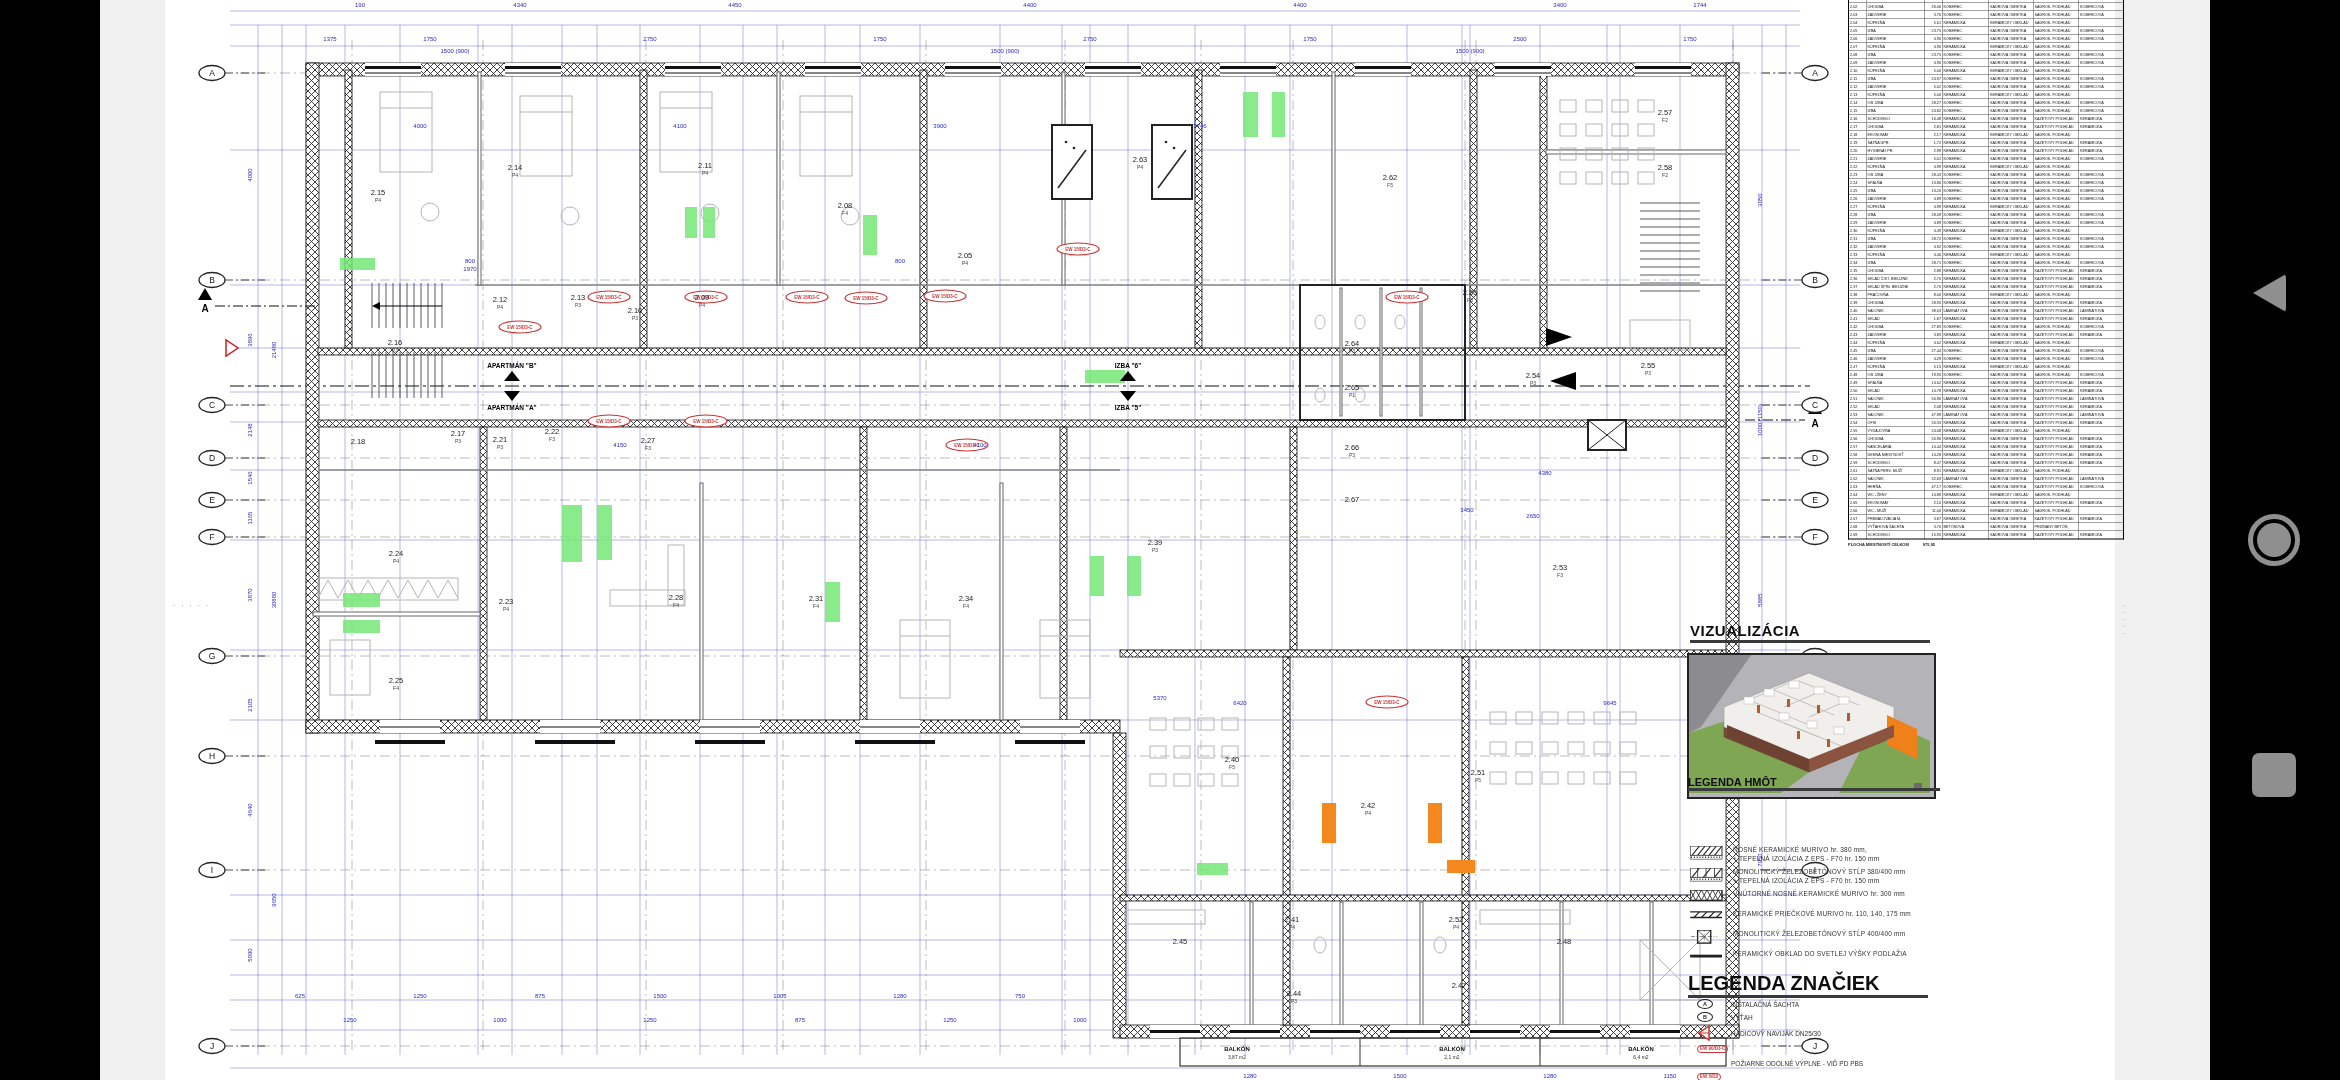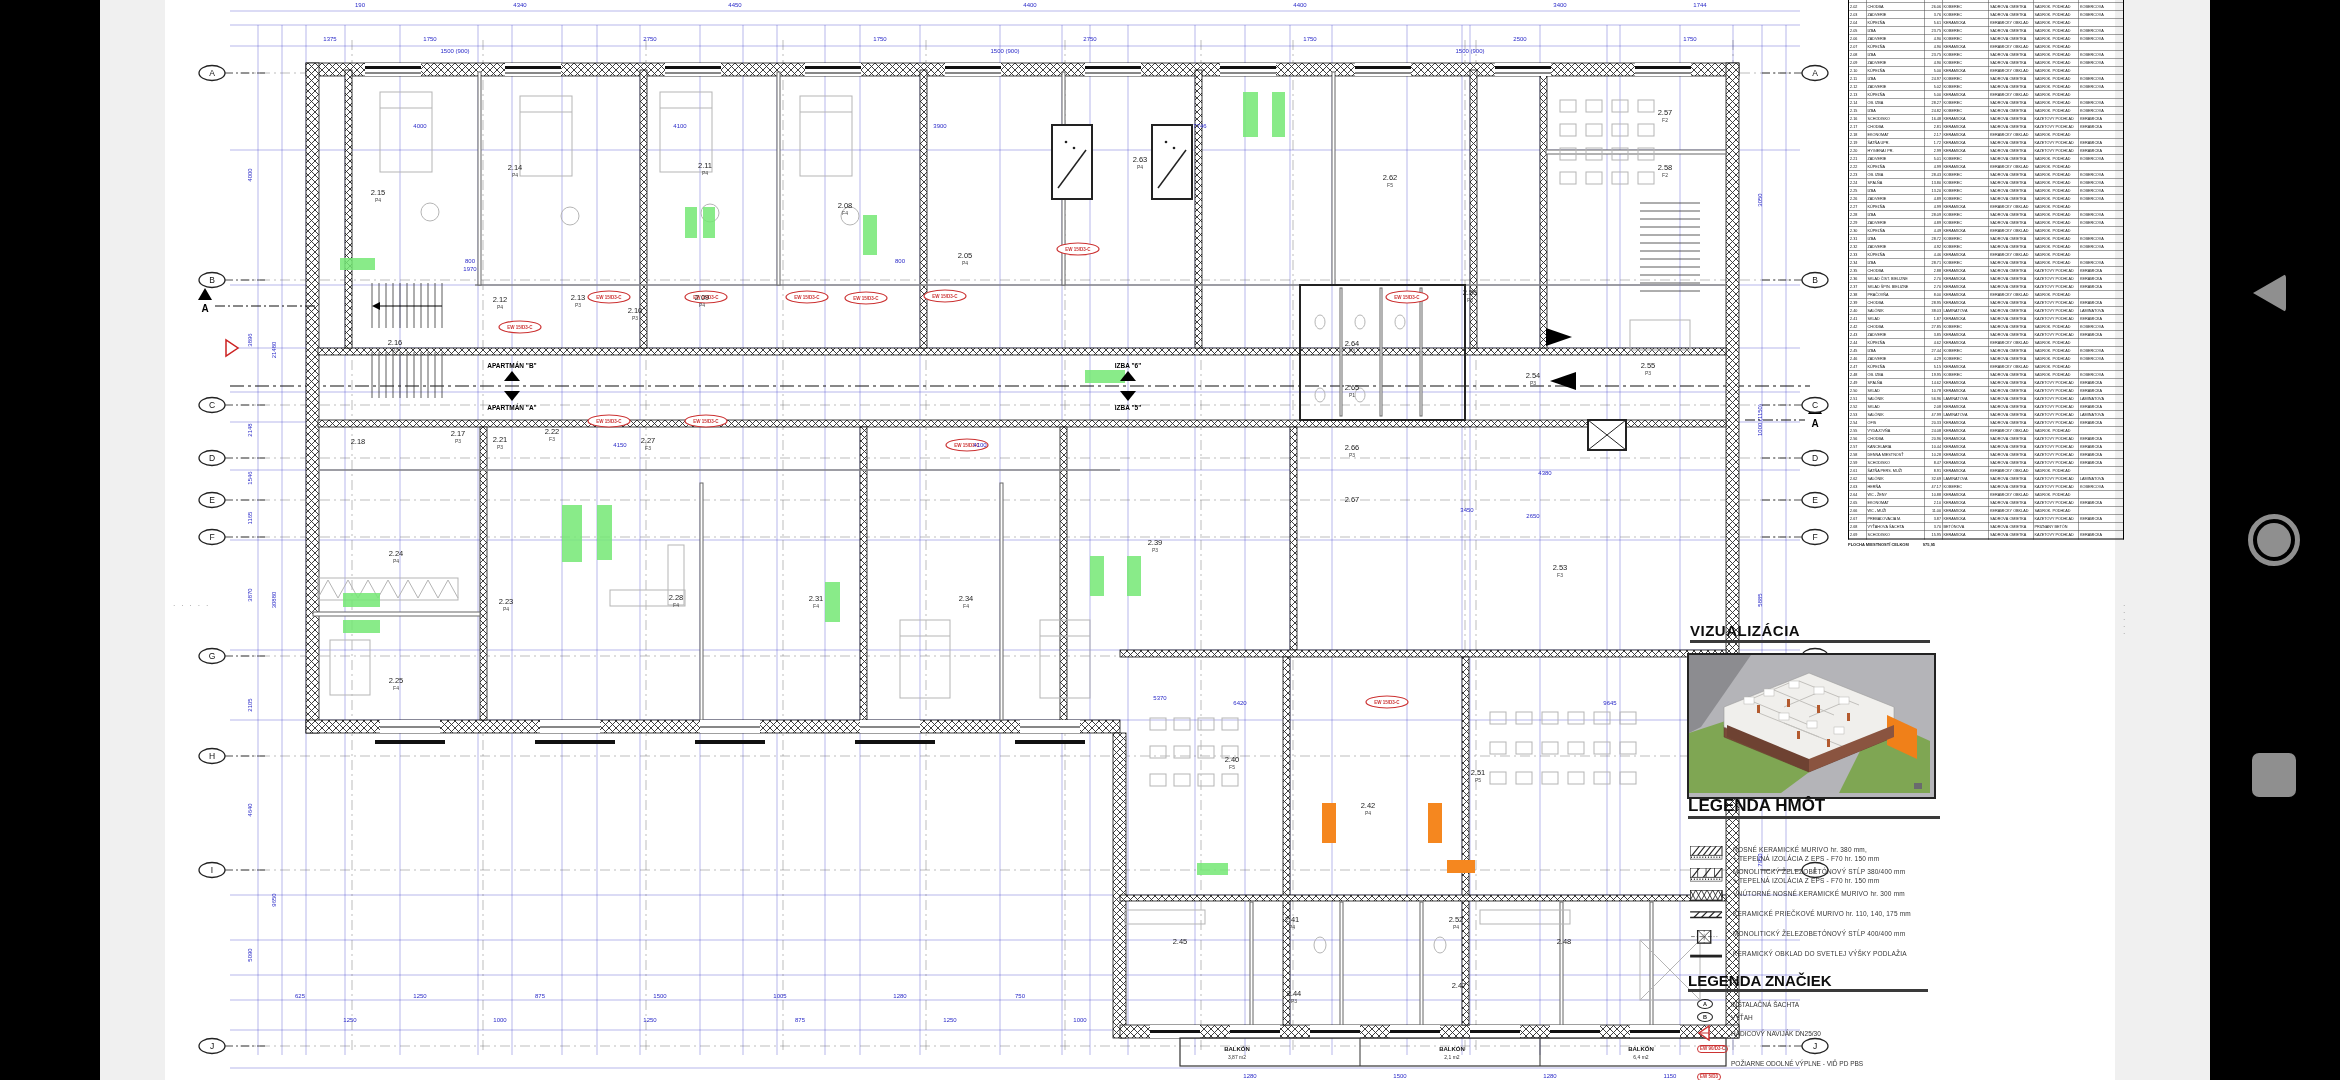--- a/index.html
+++ b/index.html
@@ -20,22 +20,22 @@
   table.sched{border:2px solid #000;}
   td.c-num{width:30px;} td.c-name{width:112px;} td.c-area{width:30px;text-align:right;}
   td.c-fl{width:88px;} td.c-wl{width:84px;} td.c-cl{width:86px;} td.c-sk{width:84px;}
   #sched-foot{margin-top:6px;font-size:8px;font-weight:bold;color:#222;}
   #sched-foot span{margin-right:26px;}
 
   
   .rc-title{position:absolute;font-weight:bold;color:#0d0d0d;border-bottom:3px solid #3a3a3a;}
   #viz-title{left:1690px;top:622px;width:240px;font-size:15px;letter-spacing:.5px;padding-bottom:1px;}
   #viz-frame{position:absolute;left:1687px;top:653px;width:245px;height:142px;border:2px solid #222;background:#b6b6ba;}
-  #lh-title{left:1688px;top:796px;width:252px;font-size:17px;}
-  #lz-title{left:1688px;top:972px;width:240px;font-size:15px;}
+  #lh-title{left:1688px;top:776px;width:252px;font-size:11px;}
+  #lz-title{left:1688px;top:972px;width:240px;font-size:20px;}
   .lh-list{position:absolute;left:1690px;top:845px;width:260px;}
   .lh-item{display:flex;align-items:flex-start;margin-bottom:4px;}
   .lh-sw{width:34px;height:15px;flex:0 0 34px;margin-right:9px;margin-top:1px;}
   .lh-tx{font-size:6.5px;line-height:9px;color:#333;letter-spacing:.2px;}
   .lz-list{position:absolute;left:1697px;top:999px;width:250px;}
   .lz-item{display:flex;align-items:center;margin-bottom:3px;}
   .lz-sym{width:34px;flex:0 0 34px;display:flex;flex-direction:column;align-items:flex-start;}
   .lz-tx{font-size:6.5px;color:#333;}
   .oval{display:inline-block;border:1.2px solid #222;border-radius:50%;width:14px;height:8px;
         font-size:5.5px;line-height:8px;text-align:center;color:#222;font-weight:bold;}

